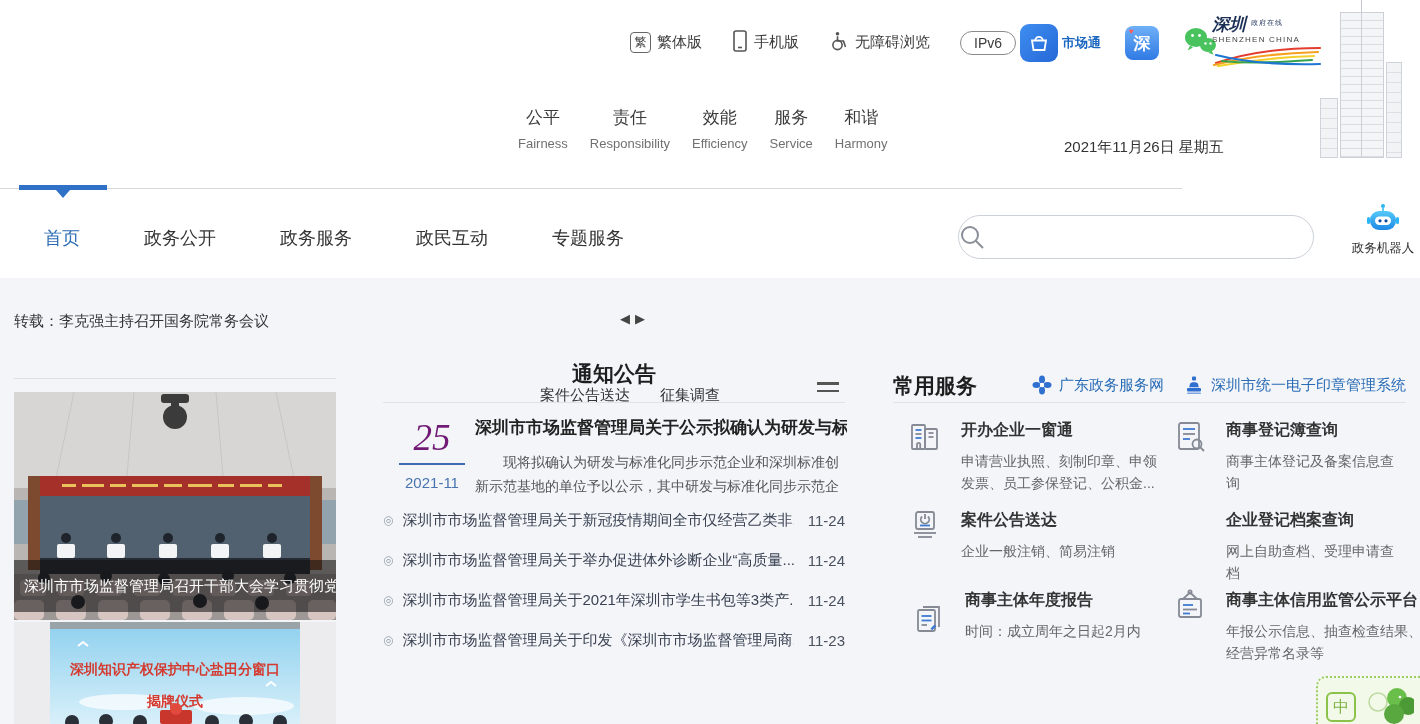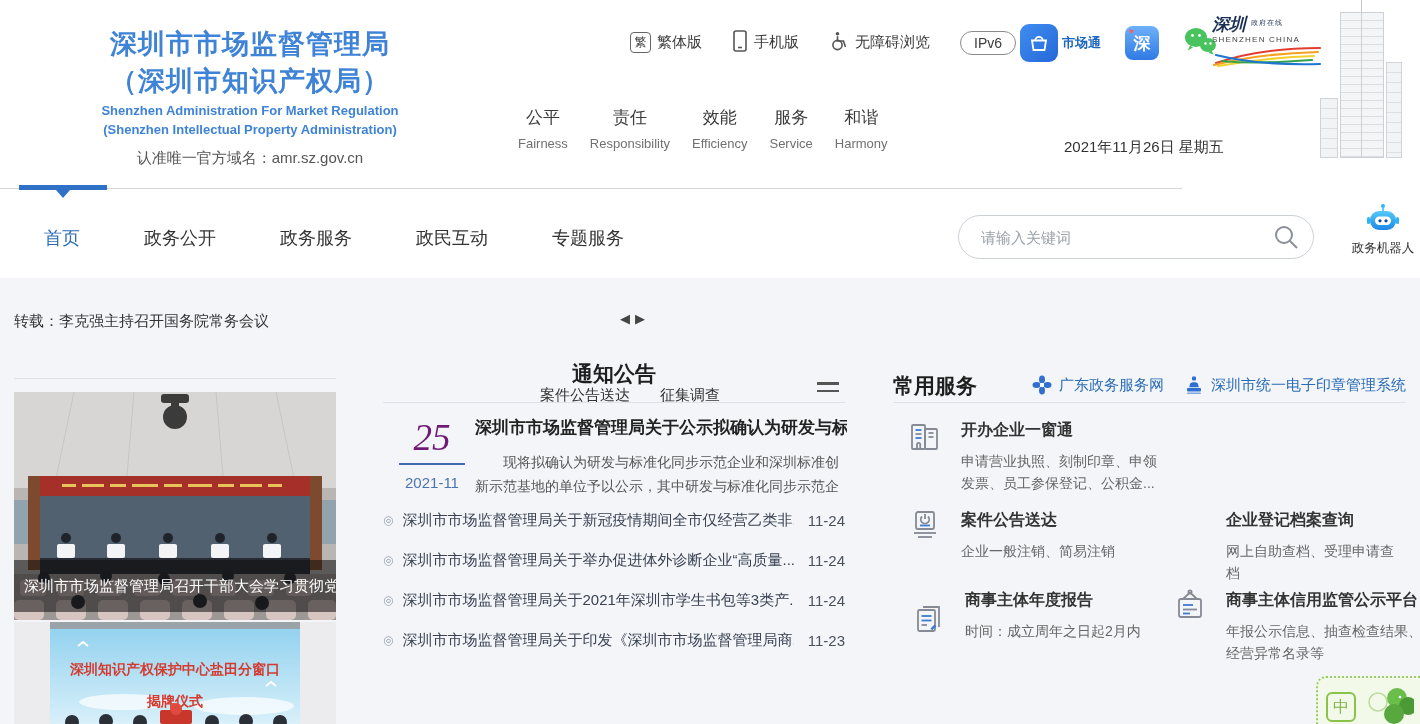--- a/index.html
+++ b/index.html
@@ -121,27 +121,20 @@
 
   
   .widget { position:absolute; left:1316px; top:398px; width:118px; height:62px; border:2px dotted #9ccc65; border-radius:10px; background:#f3f9e8; display:flex; align-items:center; gap:8px; padding:7px 8px; cursor:pointer; }
   .widget-zh { width:30px; height:30px; border:2px solid #8bc34a; border-radius:6px; color:#7cb342; font-size:16px; display:flex; align-items:center; justify-content:center; flex:none; }
 </style>
 </head>
 <body>
 
 <div class="header">
 
-  <div class="logo">
-    <div class="logo-cn">深圳市市场监督管理局</div>
-    <div class="logo-cn">（深圳市知识产权局）</div>
-    <div class="logo-en">Shenzhen Administration For Market Regulation</div>
-    <div class="logo-en">(Shenzhen Intellectual Property Administration)</div>
-    <div class="logo-domain">认准唯一官方域名：amr.sz.gov.cn</div>
-  </div>
 
   <div class="utils">
     <div class="util">
       <span class="badge-fan">繁</span>
       <span>繁体版</span>
     </div>
     <div class="util">
       <span>
         <svg width="16" height="22" viewBox="0 0 16 22" fill="none" stroke="#555" stroke-width="1.6">
             <rect x="2" y="1" width="12" height="20" rx="2"></rect>
@@ -246,21 +239,20 @@
   <div class="active-bar"></div>
   <div class="active-tri"></div>
   <div class="nav-list">
     <div class="nav-item active">首页</div>
     <div class="nav-item">政务公开</div>
     <div class="nav-item">政务服务</div>
     <div class="nav-item">政民互动</div>
     <div class="nav-item">专题服务</div>
   </div>
   <div class="search-wrap">
-    <input class="search-input" type="text" placeholder="请输入关键词" style="">
     <span class="search-btn">
       <svg width="26" height="26" viewBox="0 0 26 26" fill="none" stroke="#8a8f98" stroke-width="2">
           <circle cx="11" cy="11" r="8"></circle>
           <line x1="17" y1="17" x2="24" y2="24"></line>
         </svg>
     </span>
   </div>
   <div class="robot">
     <svg width="34" height="32" viewBox="0 0 34 32">
       <defs>
@@ -494,20 +486,36 @@
               <line x1="23.5" y1="21" x2="28.5" y2="21"></line>
               <path d="M12,33 v-4.5 a1.6,1.6 0 0 1 3.2,0 v4.5"></path>
             </svg>
         </span>
         <div class="svc-text">
             <div class="svc-title">开办企业一窗通</div>
             <div class="svc-desc">申请营业执照、刻制印章、申领发票、员工参保登记、公积金...</div>
           </div>
       </div>
 
+      <div class="svc-card c-r0c1">
+        <span class="svc-icon">
+          <svg class="svc-svg" viewBox="0 0 40 40" fill="none" stroke="#858a94" stroke-width="1.8">
+              <rect x="9" y="7" width="20" height="26" rx="2"></rect>
+              <line x1="13" y1="13" x2="25" y2="13" stroke="#3f7ad1"></line>
+              <line x1="13" y1="18" x2="25" y2="18"></line>
+              <line x1="13" y1="23" x2="20" y2="23" stroke="#3f7ad1"></line>
+              <circle cx="27" cy="28" r="4.5"></circle>
+              <line x1="30.5" y1="31.5" x2="34" y2="35"></line>
+            </svg>
+        </span>
+        <div class="svc-text">
+            <div class="svc-title">商事登记簿查询</div>
+            <div class="svc-desc">商事主体登记及备案信息查询</div>
+          </div>
+      </div>
 
       <div class="svc-card c-r1c0">
         <span class="svc-icon">
           <svg class="svc-svg" viewBox="0 0 40 40" fill="none" stroke="#858a94" stroke-width="1.8">
               <rect x="11" y="6" width="18" height="17" rx="2"></rect>
               <path d="M17,10.5 a4.2,4.2 0 1 0 6,0"></path>
               <line x1="20" y1="8" x2="20" y2="13"></line>
               <line x1="15" y1="19.5" x2="25" y2="19.5" stroke="#3f7ad1"></line>
               <path d="M9,27 h22"></path>
               <path d="M13,31 h14"></path>

